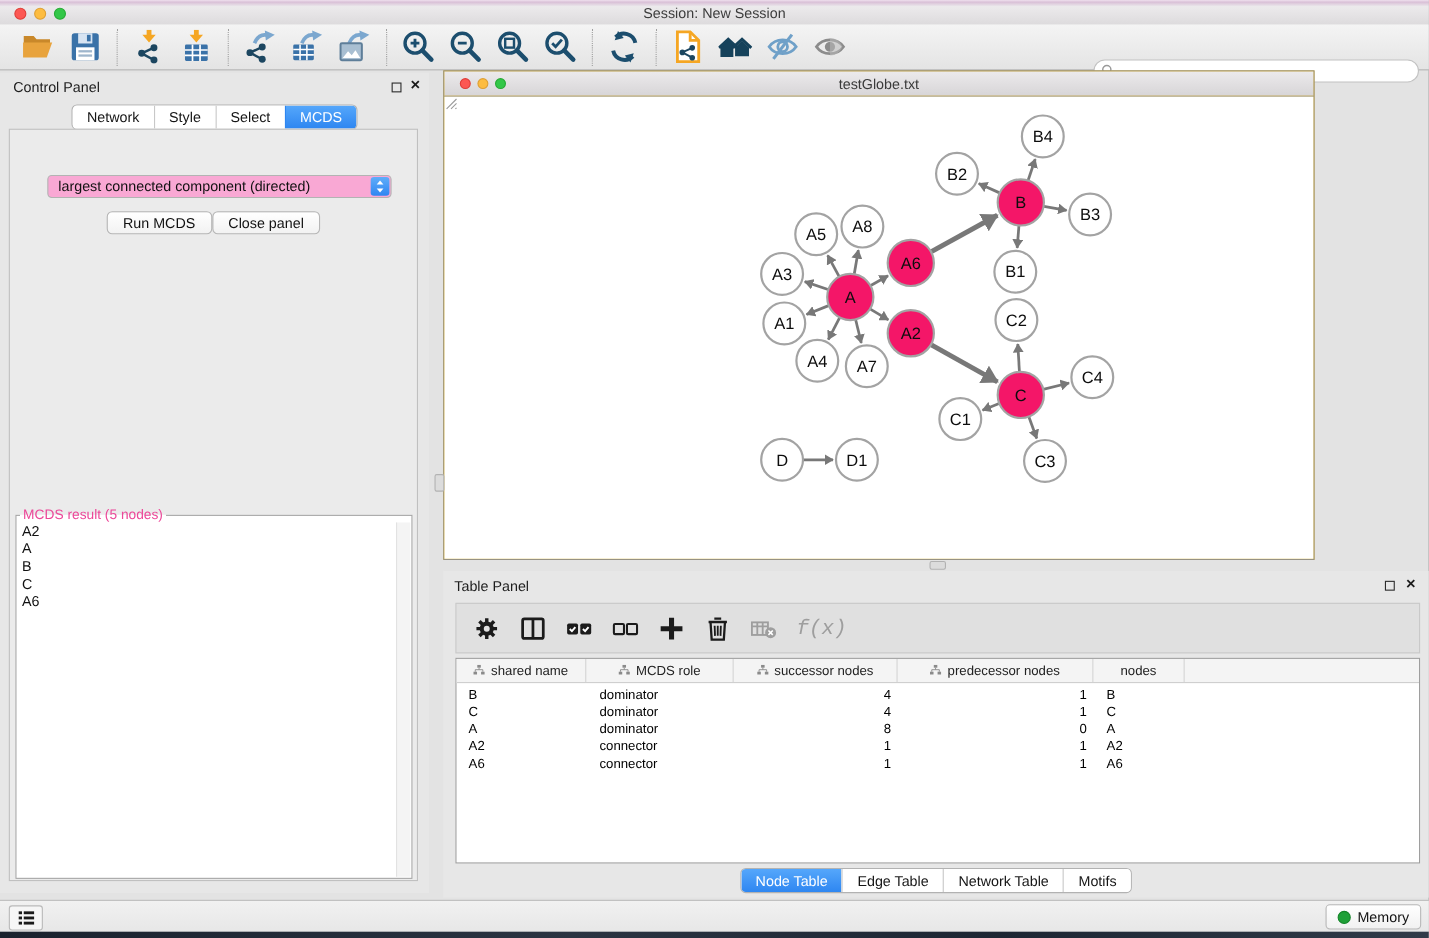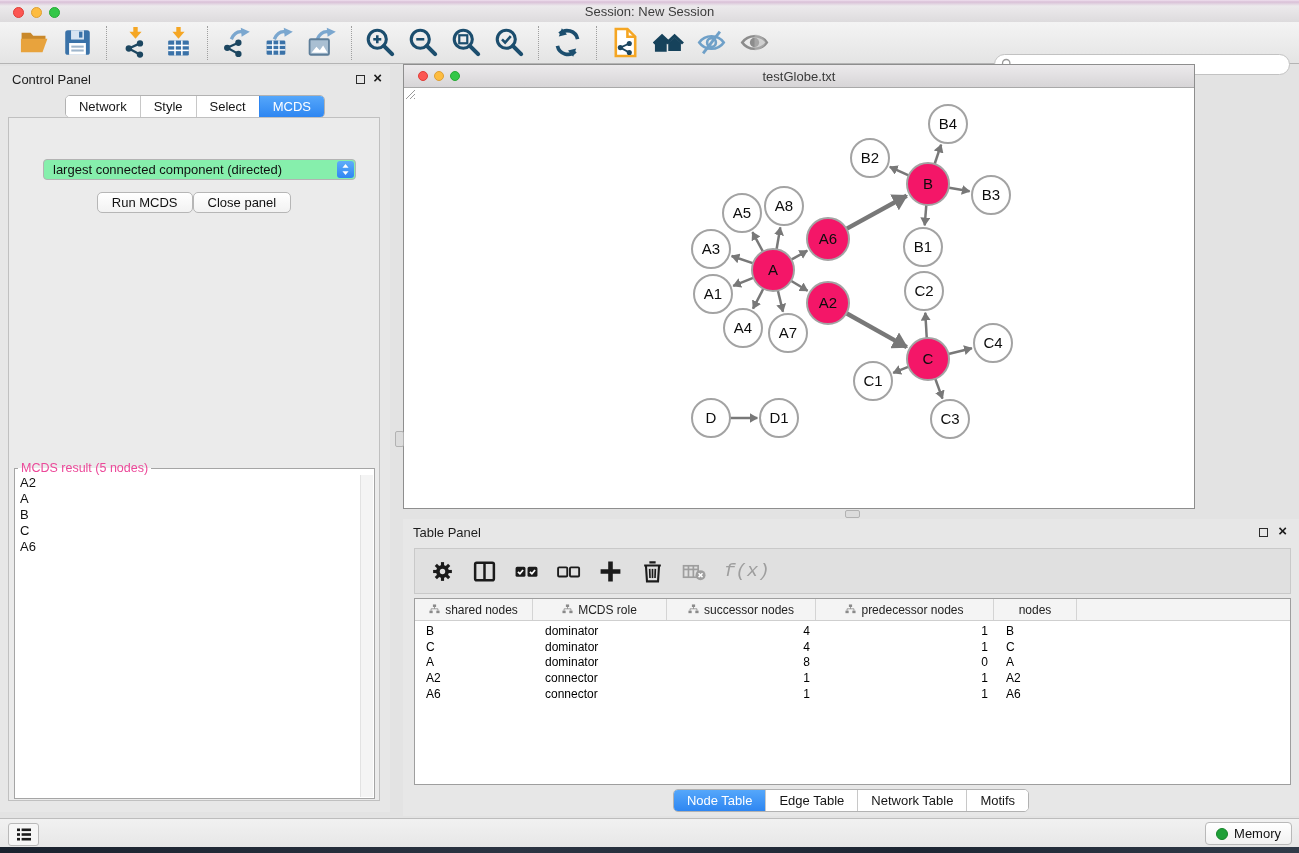--- a/index.html
+++ b/index.html
@@ -35,21 +35,21 @@
   .seg-item.active{background:linear-gradient(#55a7fb,#2e86f1);color:#fff;border-left-color:#2e86f1;}
   
   .control-panel{position:absolute;left:0;top:66px;width:390px;height:746px;background:#e7e7e7;}
   .panel-title{position:absolute;left:12px;top:6px;font-size:13px;color:#1d1d1d;}
   .panel-float{position:absolute;top:9px;width:9px;height:9px;border:1.6px solid #2c2c2c;box-sizing:border-box;}
   .panel-close{position:absolute;top:3px;font-size:15px;font-weight:bold;color:#1b1b1b;line-height:18px;}
   .cp-tabs{position:absolute;left:0;right:0;top:29px;text-align:center;}
   .cp-body{position:absolute;left:8px;top:51px;width:372px;height:684px;background:#ebebeb;
     border:1px solid #c0c0c0;box-sizing:border-box;}
   .opt-label{position:absolute;left:0;right:0;top:20px;text-align:center;font-size:13.5px;color:#111;}
-  .opt-select{position:absolute;left:34px;top:41px;width:313px;height:21px;background:#86efac;
+  .opt-select{position:absolute;left:34px;top:41px;width:313px;height:21px;background:#f9a8d4;
     border:1px solid #b3b3b3;border-radius:4px;box-sizing:border-box;font-size:13px;color:#111;}
   .opt-select .val{position:absolute;left:9px;top:2px;line-height:16px;}
   .opt-select .stepper{position:absolute;right:1px;top:1px;width:17px;height:17px;border-radius:3px;
     background:linear-gradient(#5fadf9,#2f86f2);display:flex;align-items:center;justify-content:center;}
   .cp-buttons{position:absolute;left:0;right:0;top:74px;display:flex;justify-content:center;gap:0;}
   .btn{background:linear-gradient(#ffffff,#f2f2f2);border:1px solid #b6b6b6;border-radius:5px;
     font-size:13px;color:#111;padding:2px 14px;height:21px;line-height:16px;box-sizing:border-box;
     font-family:"Liberation Sans",sans-serif;}
   .mcds-fieldset{position:absolute;left:5px;top:343px;width:361px;height:338px;background:#fff;
     border:1px solid #a5a5a5;margin:0;padding:0;box-sizing:border-box;}
@@ -554,21 +554,21 @@
             <span class="icon">
               <svg viewBox="0 0 24 24" width="11" height="11">
                 <g fill="#8a8a8a">
                   <rect x="8.5" y="1" width="7" height="5.5"></rect>
                   <rect x="1" y="14.5" width="7" height="5.5"></rect>
                   <rect x="16" y="14.5" width="7" height="5.5"></rect>
                 </g>
                 <path d="M12 6.5v4M4.5 14.5v-4h15v4" stroke="#8a8a8a" stroke-width="1.8" fill="none"></path>
               </svg>
             </span>
-            <span>shared nodes</span>
+            <span>shared name</span>
           </div>
           <div class="th c1">
             <span class="icon">
               <svg viewBox="0 0 24 24" width="11" height="11">
                 <g fill="#8a8a8a">
                   <rect x="8.5" y="1" width="7" height="5.5"></rect>
                   <rect x="1" y="14.5" width="7" height="5.5"></rect>
                   <rect x="16" y="14.5" width="7" height="5.5"></rect>
                 </g>
                 <path d="M12 6.5v4M4.5 14.5v-4h15v4" stroke="#8a8a8a" stroke-width="1.8" fill="none"></path>

